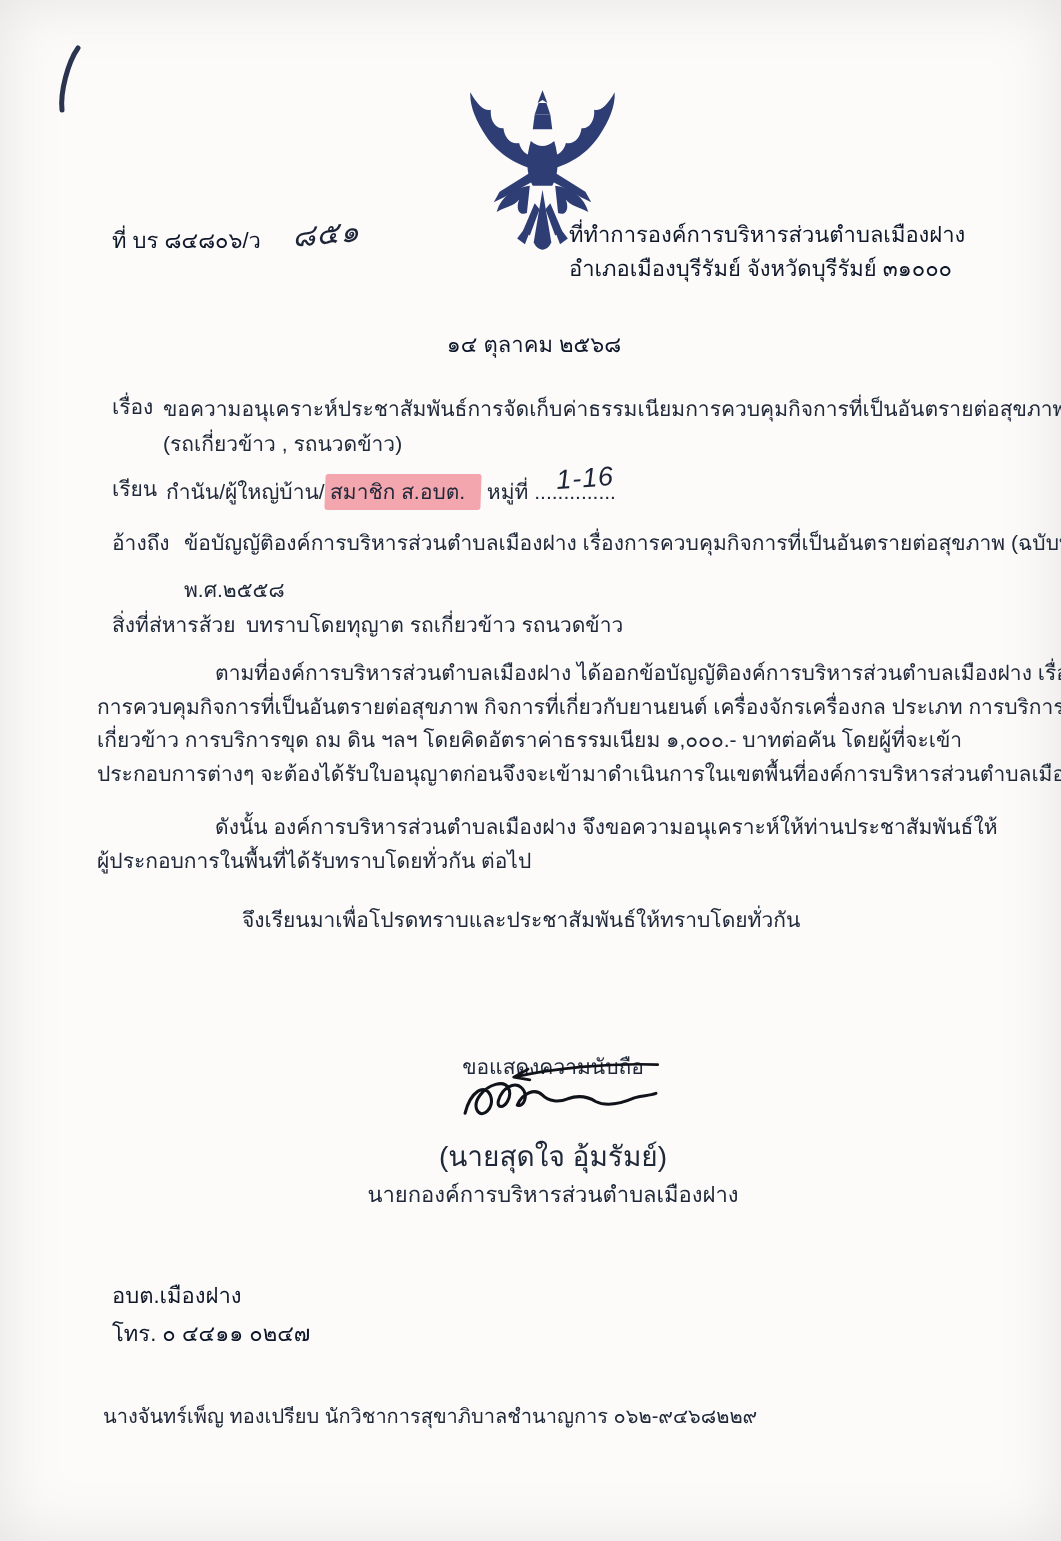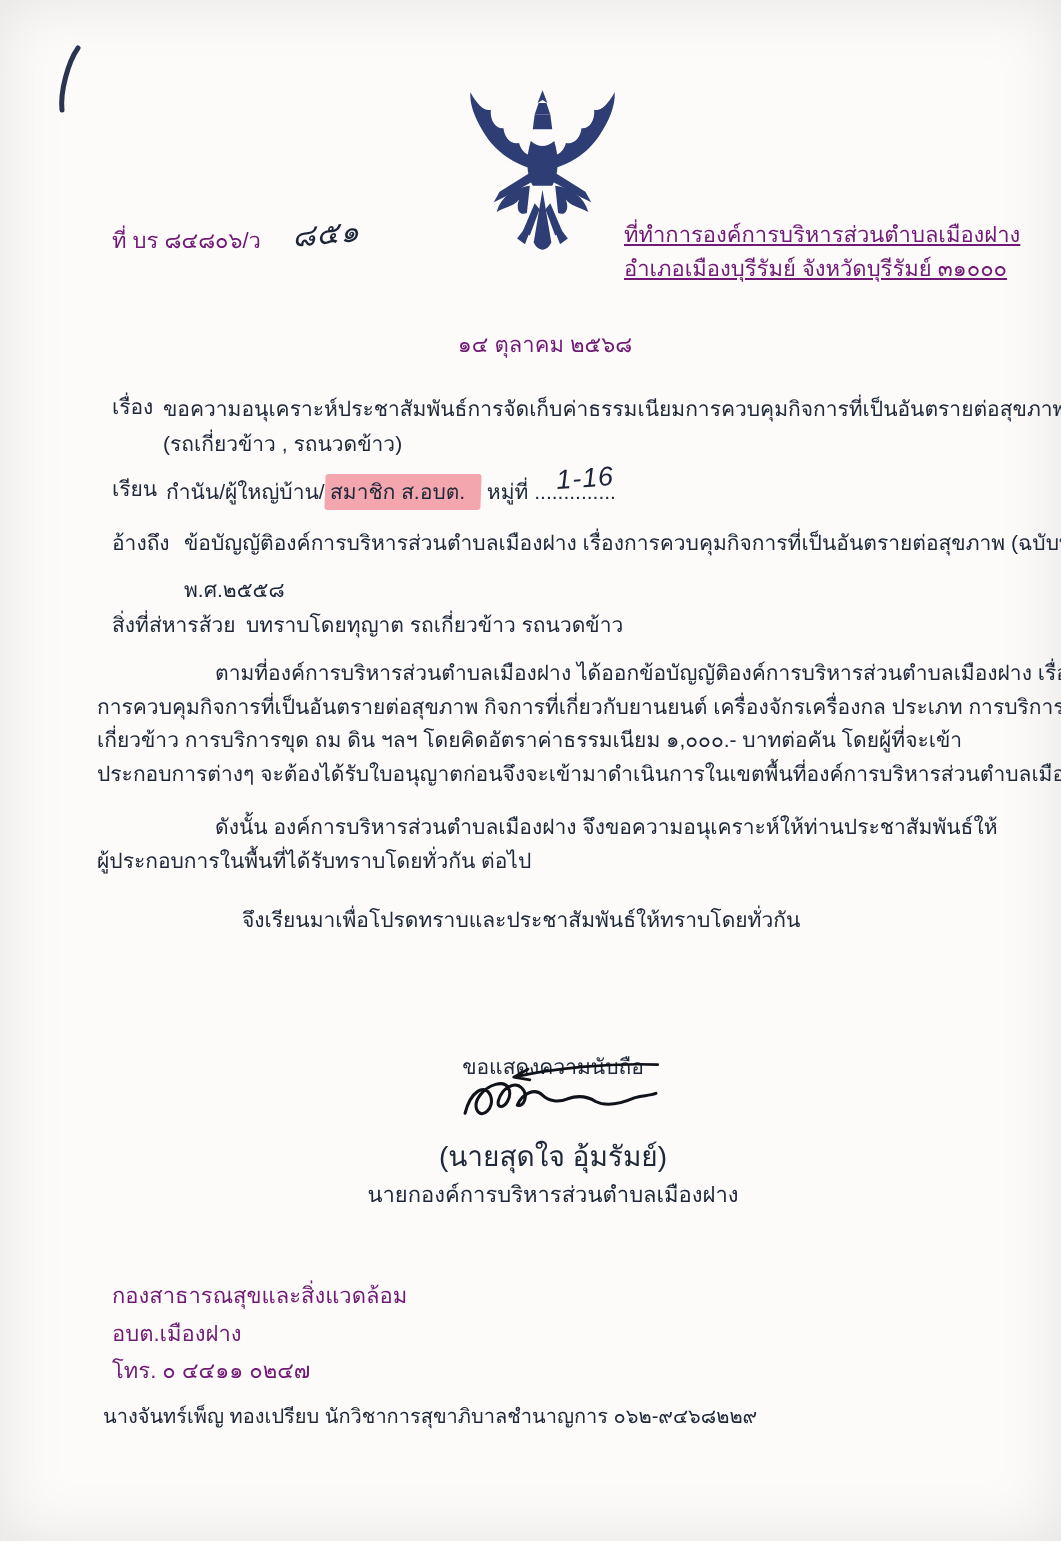--- a/index.html
+++ b/index.html
@@ -8,21 +8,21 @@
     width:1061px;height:1541px;
     margin:0 auto;
     background:#fcfbf9;
     font-family:"Liberation Sans","DejaVu Sans",sans-serif;
     color:#20293a;
     overflow:hidden;
     box-shadow:inset 0 0 60px rgba(120,120,120,.18);
   }
   .abs{position:absolute;white-space:nowrap;}
   .t{font-size:21px;line-height:30px;}
-  .blue{color:#701a75;}
+  .blue{color:#0f172a;}
   .ink{color:#20293a;}
   .center{text-align:center;white-space:nowrap;}
   .para{position:absolute;left:97px;width:880px;}
   .para .pline{display:block;font-size:21px;line-height:33.5px;white-space:nowrap;}
   .indent{padding-left:118px;}
   .hl{
     background:#f3a6ae;
     padding:3px 16px 3px 5px;
     border-radius:3px;
     transform:skewX(-2deg);
@@ -79,26 +79,26 @@
     <path d="M108,118 L120,146 L113,151 L103,124 Z"></path>
 
     <path d="M100,104 L91,158 C95,168 105,168 109,158 Z"></path>
     <path d="M95,126 L74,154 L82,160 Z"></path>
     <path d="M105,126 L126,154 L118,160 Z"></path>
   </svg>
 
   <div class="abs t blue" style="left:112px;top:226px;font-size:22px;">ที่ บร ๘๔๘๐๖/ว</div>
   <div class="abs handwrite hw-ref" style="left:292px;top:210px;">๘๕๑</div>
 
-  <div class="abs t blue" style="left:624px;top:218px;line-height:34px;font-size:22px;text-decoration:underline;">
+  <div class="abs t blue" style="left:569px;top:218px;line-height:34px;font-size:22px;">
     <div>ที่ทำการองค์การบริหารส่วนตำบลเมืองฝาง</div>
     <div>อำเภอเมืองบุรีรัมย์  จังหวัดบุรีรัมย์  ๓๑๐๐๐</div>
   </div>
 
-  <div class="abs t blue center" style="left:435px;top:330px;width:220px;font-size:22px;">๑๔  ตุลาคม  ๒๕๖๘</div>
+  <div class="abs t blue center" style="left:424px;top:330px;width:220px;font-size:22px;">๑๔  ตุลาคม  ๒๕๖๘</div>
 
   <div class="abs t ink" style="left:112px;top:392px;">เรื่อง</div>
   <div class="abs t ink" style="left:163px;top:394px;">ขอความอนุเคราะห์ประชาสัมพันธ์การจัดเก็บค่าธรรมเนียมการควบคุมกิจการที่เป็นอันตรายต่อสุขภาพ</div>
   <div class="abs t ink" style="left:163px;top:429px;">(รถเกี่ยวข้าว , รถนวดข้าว)</div>
 
   <div class="abs t ink" style="left:112px;top:474px;font-family:Liberation Serif, serif;">เรียน</div>
   <div class="abs t ink" style="left:166px;top:474px;">
     <span>กำนัน/ผู้ใหญ่บ้าน/</span><span class="hl">สมาชิก ส.อบต.</span>
     <span>หมู่ที่</span>
     <span class="dots-wrap">
@@ -132,20 +132,19 @@
 
   <svg class="abs" style="left:452px;top:1052px;" width="235" height="90" viewBox="0 0 260 100">
     <path class="sig-line" stroke-width="3.4" d="M14,68 C20,44 36,34 42,48 C48,62 32,76 27,64 C23,54 34,40 48,36 C62,32 67,44 61,55 C57,62 49,63 51,54 C55,40 69,32 77,40 C85,48 79,62 72,59 C78,45 92,40 100,48 C107,55 118,56 128,52 C142,47 151,50 159,55 C171,61 188,57 202,51 C210,48 218,49 226,46"></path>
     <path class="sig-line" stroke-width="3" d="M68,28 C112,18 172,12 228,14 M68,28 L84,19 M68,28 L86,31"></path>
   </svg>
 
   <div class="abs t ink center" style="left:373px;top:1142px;width:360px;font-size:28px;">(นายสุดใจ  อุ้มรัมย์)</div>
   <div class="abs t ink center" style="left:323px;top:1180px;width:460px;font-size:22px;">นายกองค์การบริหารส่วนตำบลเมืองฝาง</div>
 
   <div class="abs t blue" style="left:112px;top:1277px;line-height:37.5px;font-size:22px;">
-    <div>กองสาธารณสุขและสิ่งแวดล้อม</div>
     <div>อบต.เมืองฝาง</div>
     <div>โทร. ๐ ๔๔๑๑  ๐๒๔๗</div>
   </div>
 
   <div class="abs t ink" style="left:103px;top:1401px;font-size:20px;">นางจันทร์เพ็ญ ทองเปรียบ นักวิชาการสุขาภิบาลชำนาญการ ๐๖๒-๙๔๖๘๒๒๙</div>
 
 </div>
 
 </body></html>

